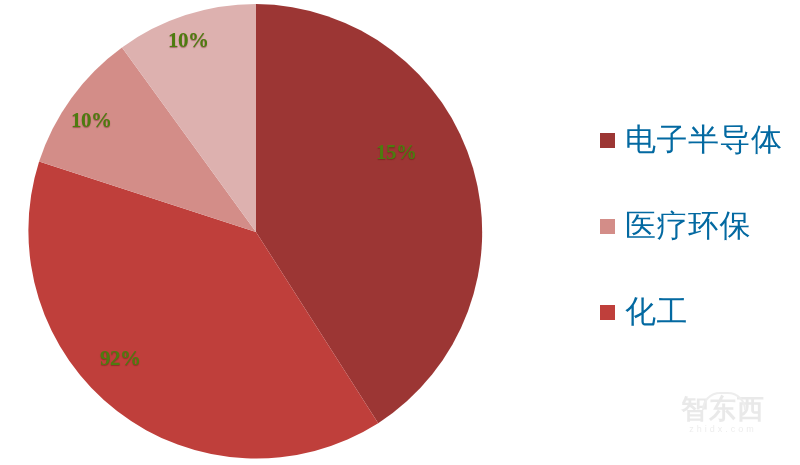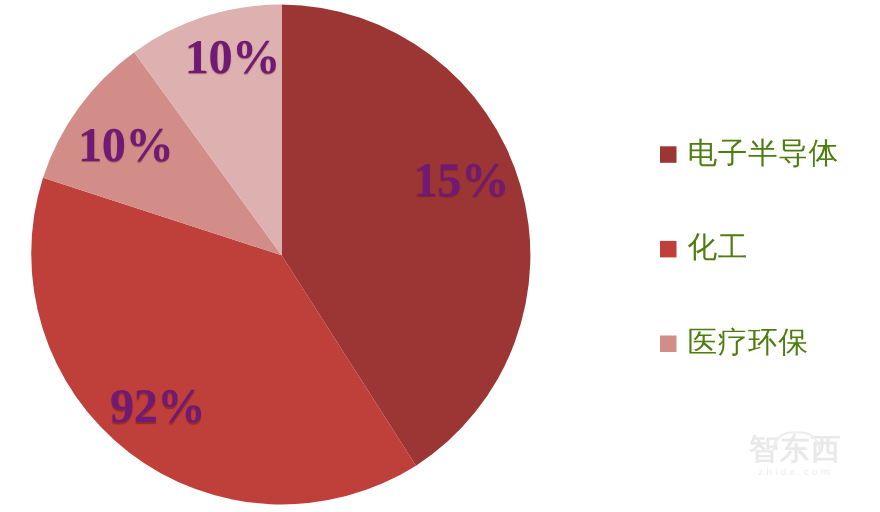--- a/index.html
+++ b/index.html
@@ -30,24 +30,24 @@
     height: 465px;
   }
   .pie-svg {
     position: absolute;
     left: 0;
     top: 0;
   }
 
   .slice-label {
     position: absolute;
-    color: #701a75;
+    color: #4d7c0f;
     font-family: "Liberation Serif", "DejaVu Serif", serif;
     font-weight: bold;
-    font-size: 44px;
+    font-size: 21px;
     letter-spacing: -0.5px;
     line-height: 1;
     text-shadow: 0 1px 1px rgba(90, 20, 20, 0.45);
     white-space: nowrap;
   }
   .lbl-41 { left: 376px; top: 142px; }
   .lbl-39 { left: 100px; top: 348px; }
   .lbl-med { left: 71px; top: 110px; }
   .lbl-oth { left: 168px; top: 30px; }
 
@@ -65,22 +65,22 @@
   }
   .legend-swatch {
     width: 15px;
     height: 15px;
     flex: 0 0 15px;
     margin-right: 10px;
     margin-top: 3px;
   }
   .legend-label {
     font-family: "DejaVu Sans", "Liberation Sans", sans-serif;
-    font-size: 27px;
-    color: #4d7c0f;
+    font-size: 31px;
+    color: #0369a1;
     line-height: 1;
     white-space: nowrap;
     letter-spacing: 0.5px;
   }
 
   
   .watermark {
     position: absolute;
     right: 12px;
     bottom: 8px;
@@ -149,26 +149,26 @@
     <span class="slice-label lbl-med">10%</span>
     <span class="slice-label lbl-oth">10%</span>
   </div>
 
   <div class="legend">
     <div class="legend-row">
       <span class="legend-swatch" style="background:#9c3634"></span>
       <span class="legend-label">电子半导体</span>
     </div>
     <div class="legend-row">
+      <span class="legend-swatch" style="background:#d38d88"></span>
+      <span class="legend-label">医疗环保</span>
+    </div>
+    <div class="legend-row">
       <span class="legend-swatch" style="background:#bf3f3b"></span>
       <span class="legend-label">化工</span>
-    </div>
-    <div class="legend-row">
-      <span class="legend-swatch" style="background:#d38d88"></span>
-      <span class="legend-label">医疗环保</span>
     </div>
   </div>
 
   <div class="watermark">
     <span class="wm-arc"></span>
     <span class="wm-mark">智东西</span>
     <span class="wm-url">zhidx.com</span>
   </div>
 
 </div>

